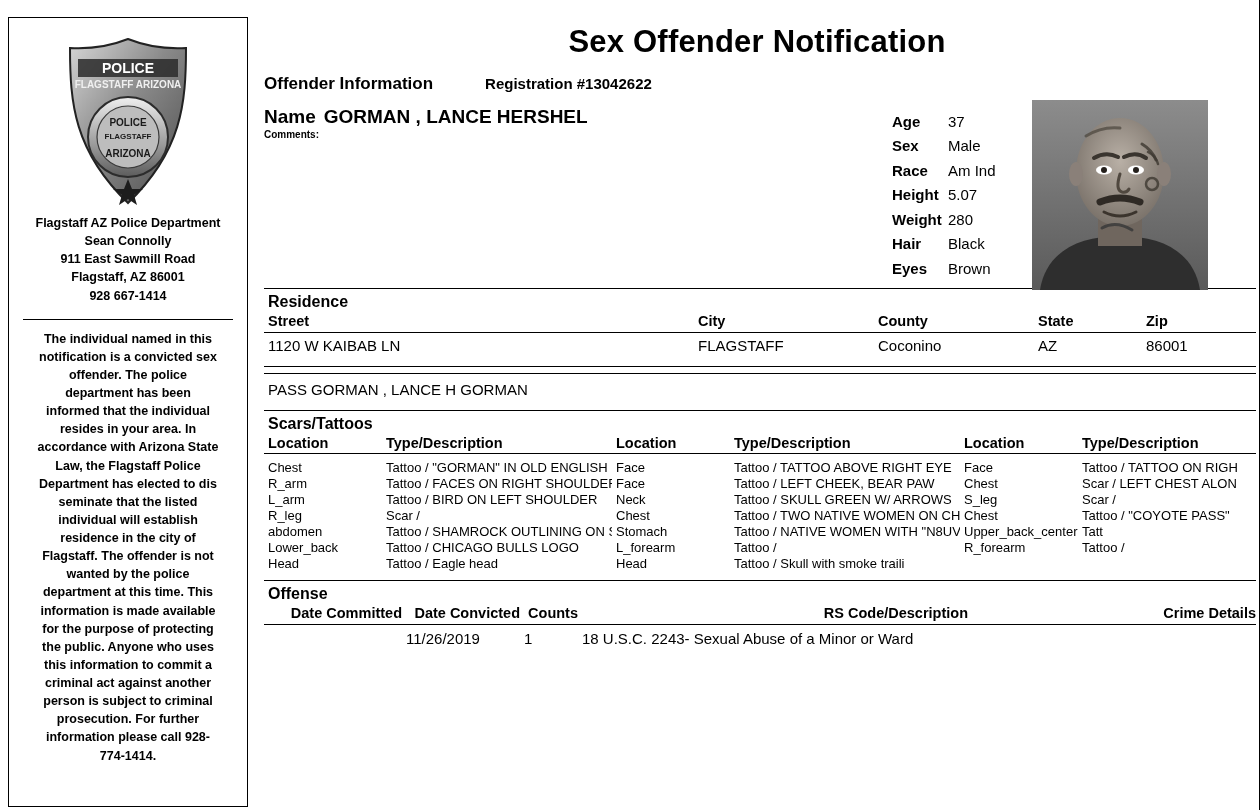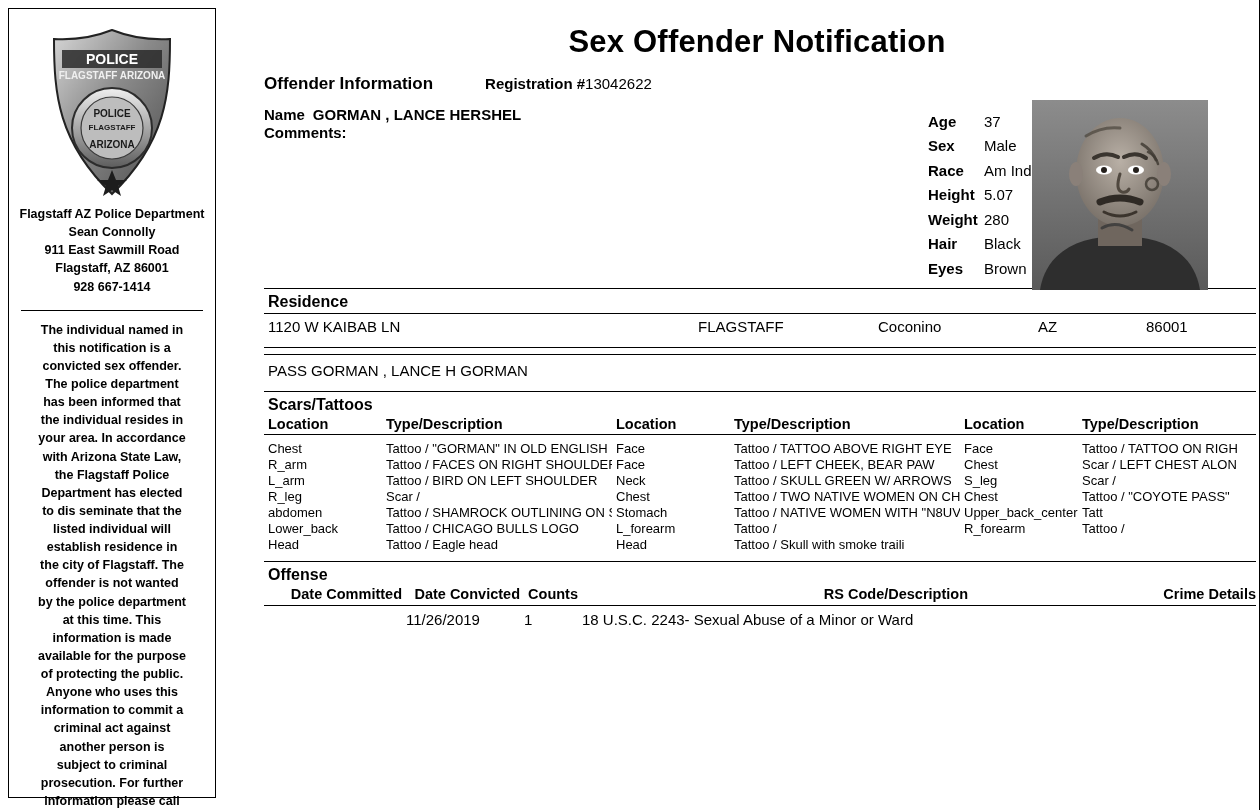--- a/index.html
+++ b/index.html
@@ -19,22 +19,22 @@
     position: relative;
     width: 1260px;
     height: 810px;
     box-sizing: border-box;
   }
 
   
   .sidebar {
     position: absolute;
     left: 8px;
-    top: 8px;
-    width: 208px;
+    top: 17px;
+    width: 240px;
     height: 790px;
     border: 1px solid #000;
     box-sizing: border-box;
     text-align: center;
   }
   .badge-wrap {
     margin-top: 14px;
     height: 180px;
     display: flex;
     align-items: center;
@@ -83,45 +83,44 @@
   .offender-row {
     display: flex;
     align-items: baseline;
     margin-top: 14px;
   }
   .offender-row .section-head { margin-right: 52px; }
   .reg {
     font-size: 15px;
     font-weight: bold;
   }
-  .reg .regnum { font-weight: normal; }
+  .reg .regnum { font-weight: bold; }
 
   .ident-area {
     position: relative;
     min-height: 176px;
     margin-top: 12px;
   }
   .name-line {
-    font-size: 15px;
+    font-size: 19px;
     font-weight: bold;
   }
   .name-line .val { font-weight: bold; padding-left: 8px; }
   .comments-line {
-    font-size: 15px;
+    font-size: 10px;
     font-weight: bold;
     margin-top: 1px;
   }
 
   .vitals {
     position: absolute;
     left: 628px;
     top: 4px;
     font-size: 15px;
     line-height: 1.63;
-    margin-left: 36px;
   }
   .vitals .row { white-space: nowrap; }
   .vitals .lbl { font-weight: bold; display: inline-block; min-width: 56px; }
   .vitals .val { font-weight: normal; }
 
   .photo {
     position: absolute;
     left: 768px;
     top: -6px;
     width: 176px;
@@ -354,20 +353,38 @@
 
           <path d="M70 128 q14 -8 30 2" stroke="#3a3a3a" stroke-width="3" fill="none" stroke-linecap="round" opacity="0.85"></path>
         </svg>
       </div>
     </div>
 
     <hr class="sep">
 
     <div class="block">
       <div class="block-title">Residence</div>
+      <table class="grid">
+        <colgroup>
+          <col style="width:430px">
+          <col style="width:180px">
+          <col style="width:160px">
+          <col style="width:108px">
+          <col>
+        </colgroup>
+        <thead>
+          <tr>
+            <th>Street</th>
+            <th>City</th>
+            <th>County</th>
+            <th>State</th>
+            <th>Zip</th>
+          </tr>
+        </thead>
+      </table>
       <div class="thin-rule"></div>
       <table class="grid">
         <colgroup>
           <col style="width:430px">
           <col style="width:180px">
           <col style="width:160px">
           <col style="width:108px">
           <col>
         </colgroup>
         <tbody>

